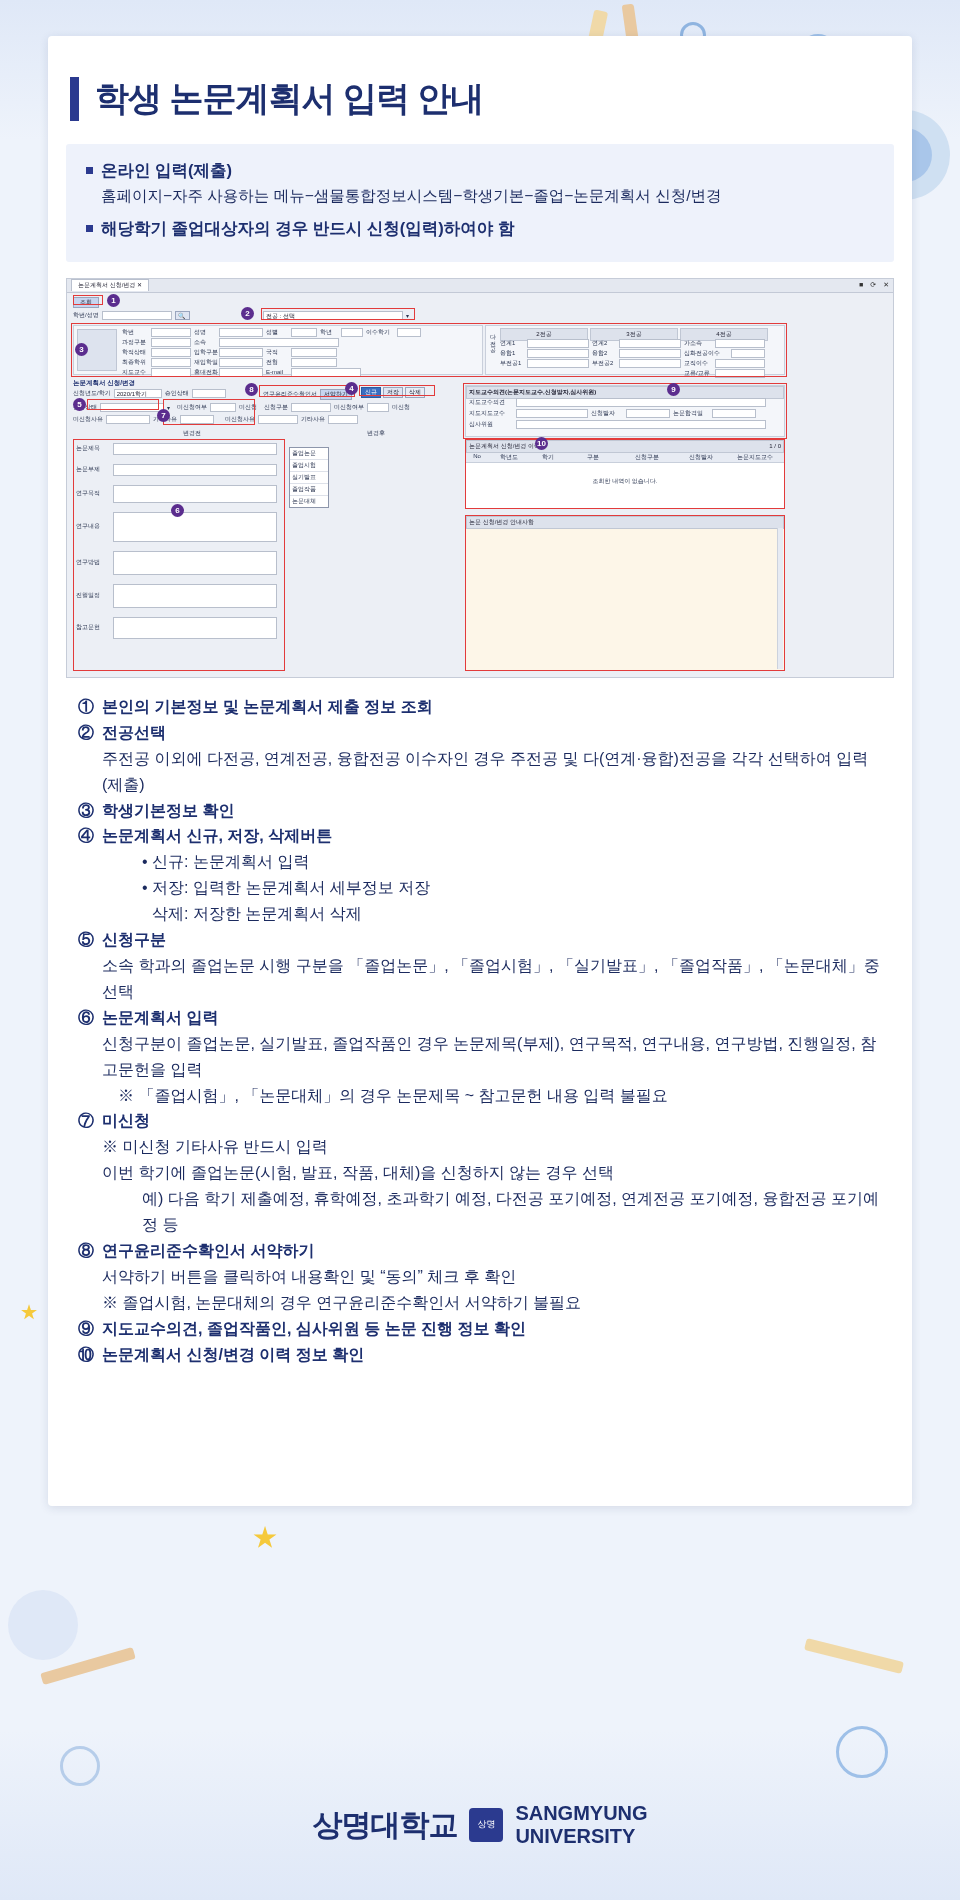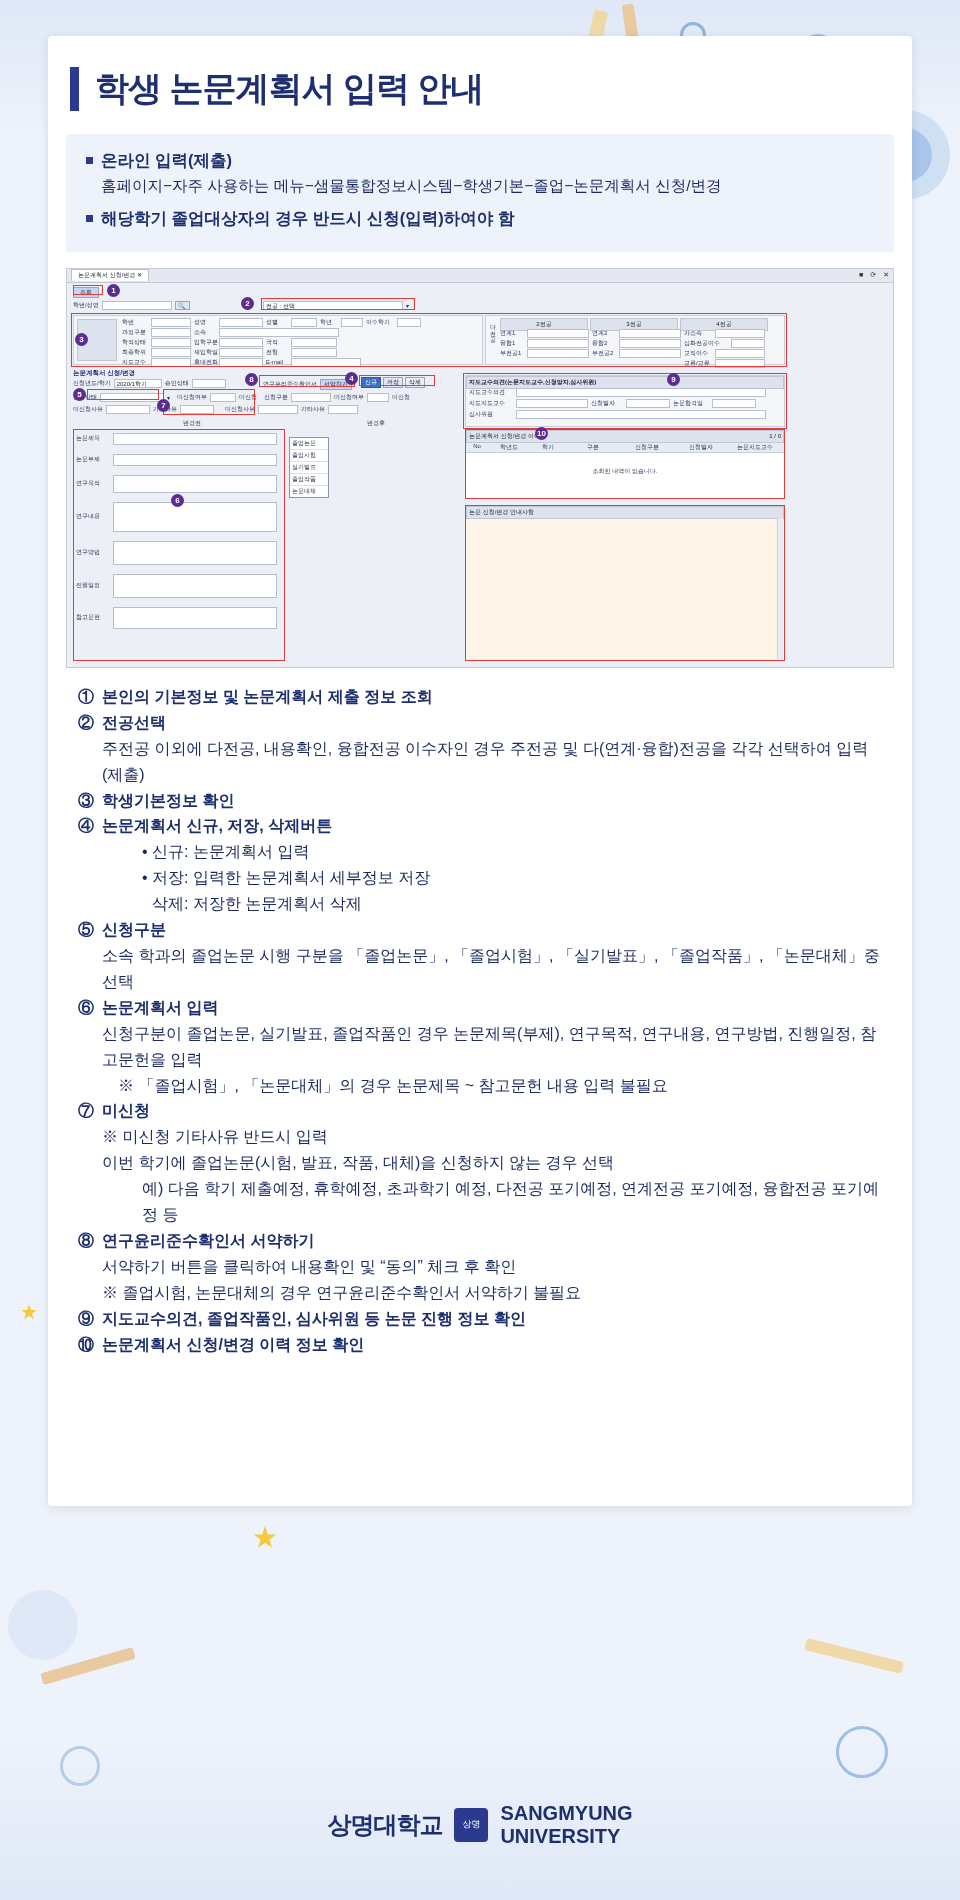--- a/index.html
+++ b/index.html
@@ -21,21 +21,21 @@
   .circ { position:absolute; border-radius:50%; }
   .pencil { position:absolute; background:#f0d9a8; border-radius:3px; }
 
   
   .page {
     position:absolute; left:48px; top:36px; width:864px; height:1470px;
     background:#ffffff; border-radius:4px;
     box-shadow:0 2px 10px rgba(30,50,90,.12);
     z-index:2;
   }
-  .title-wrap { display:flex; align-items:center; padding:30px 0 0 22px; }
+  .title-wrap { display:flex; align-items:center; padding:40px 0 0 22px; }
   .title-bar { width:9px; height:44px; background:#2b3a8f; margin-right:16px; }
   .title-text { font-size:34px; font-weight:bold; color:#1d2f6f; letter-spacing:-1px; }
 
   
   .notice {
     margin:22px 18px 0 18px; background:#eef2fb; border-radius:3px;
     padding:14px 18px 16px 18px;
   }
   .notice-item { display:flex; margin-bottom:4px; }
   .bullet-sq { width:7px; height:7px; background:#2b3a8f; margin:9px 8px 0 2px; flex:0 0 auto; }
@@ -72,21 +72,21 @@
   .ln .tx { flex:1; }
   .b { font-weight:bold; color:#1d2f6f; }
   .ind1 { padding-left:24px; }
   .ind2 { padding-left:40px; }
 
   
   .footer {
     position:absolute; left:0; bottom:52px; width:960px;
     display:flex; align-items:center; justify-content:center; gap:12px; z-index:3;
   }
-  .f-ko { font-size:24px; font-weight:bold; color:#1d2f6f; letter-spacing:-1px; }
+  .f-ko { font-size:30px; font-weight:bold; color:#1d2f6f; letter-spacing:-1px; }
   .f-logo { width:34px; height:34px; background:#2b3a8f; border-radius:4px;
             color:#fff; font-size:9px; display:flex; align-items:center;
             justify-content:center; text-align:center; line-height:1.1; }
   .f-en { font-size:20px; font-weight:bold; color:#1d2f6f; line-height:1.15; }
 </style>
 </head>
 <body>
 
 <div class="bg-deco">
   <div class="bg-top"></div>
@@ -402,21 +402,21 @@
         <div class="mk">①</div>
         <div class="tx b">본인의 기본정보 및 논문계획서 제출 정보 조회</div>
       </div>
 
     <div class="ln">
         <div class="mk">②</div>
         <div class="tx b">전공선택</div>
       </div>
     <div class="ln">
         <div class="mk"></div>
-        <div class="tx ind1" style="padding-left:0">주전공 이외에 다전공, 내용확인, 융합전공 이수자인 경우 주전공 및 다(연계·융합)전공을 각각 선택하여 입력(제출)</div>
+        <div class="tx ind1" style="padding-left:0">주전공 이외에 다전공, 연계전공, 융합전공 이수자인 경우 주전공 및 다(연계·융합)전공을 각각 선택하여 입력(제출)</div>
       </div>
 
     <div class="ln">
         <div class="mk">③</div>
         <div class="tx b">학생기본정보 확인</div>
       </div>
 
     <div class="ln">
         <div class="mk">④</div>
         <div class="tx b">논문계획서 신규, 저장, 삭제버튼</div>

